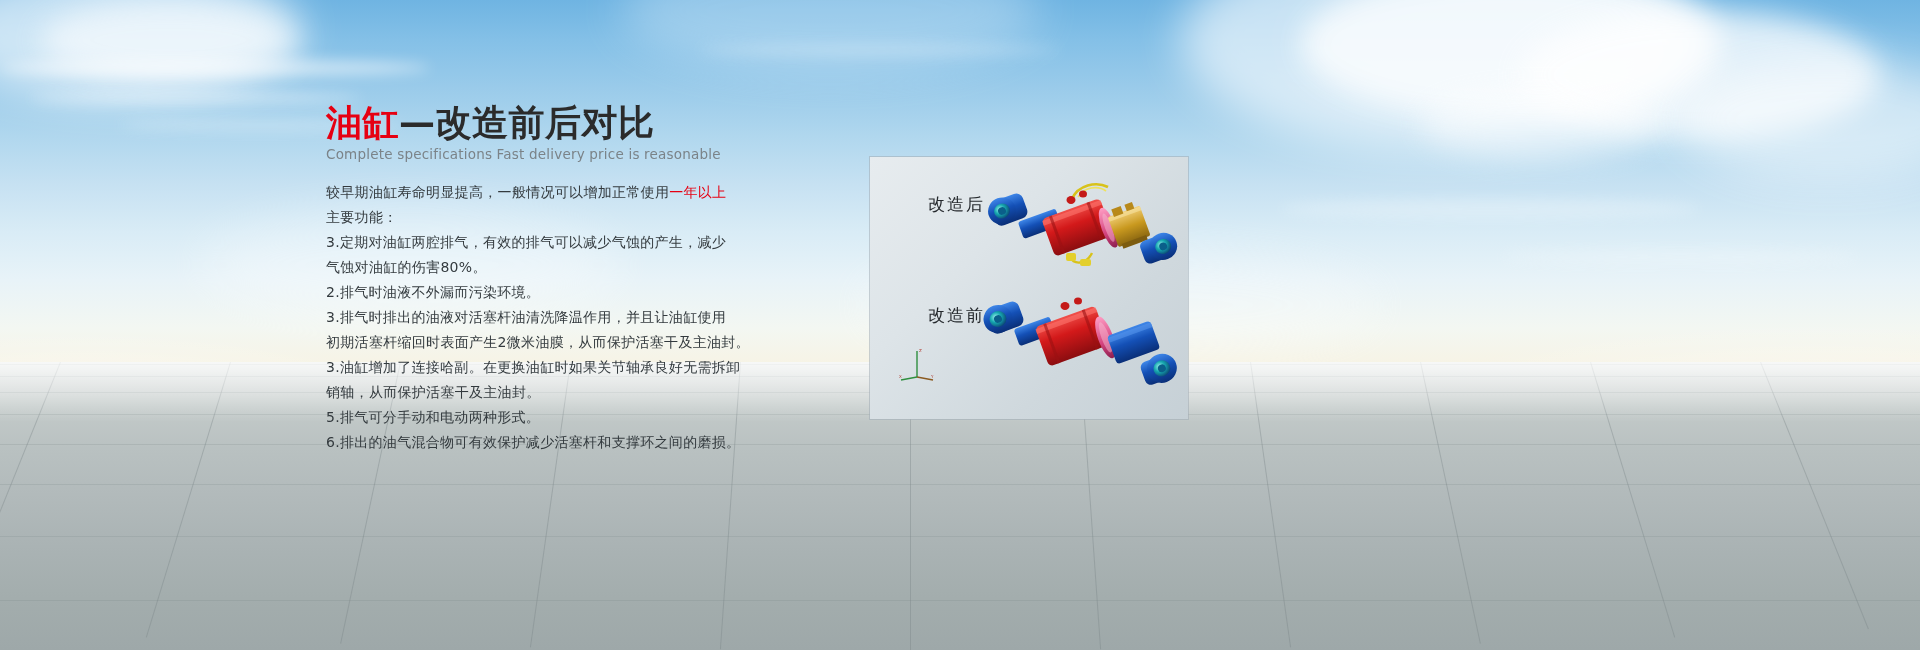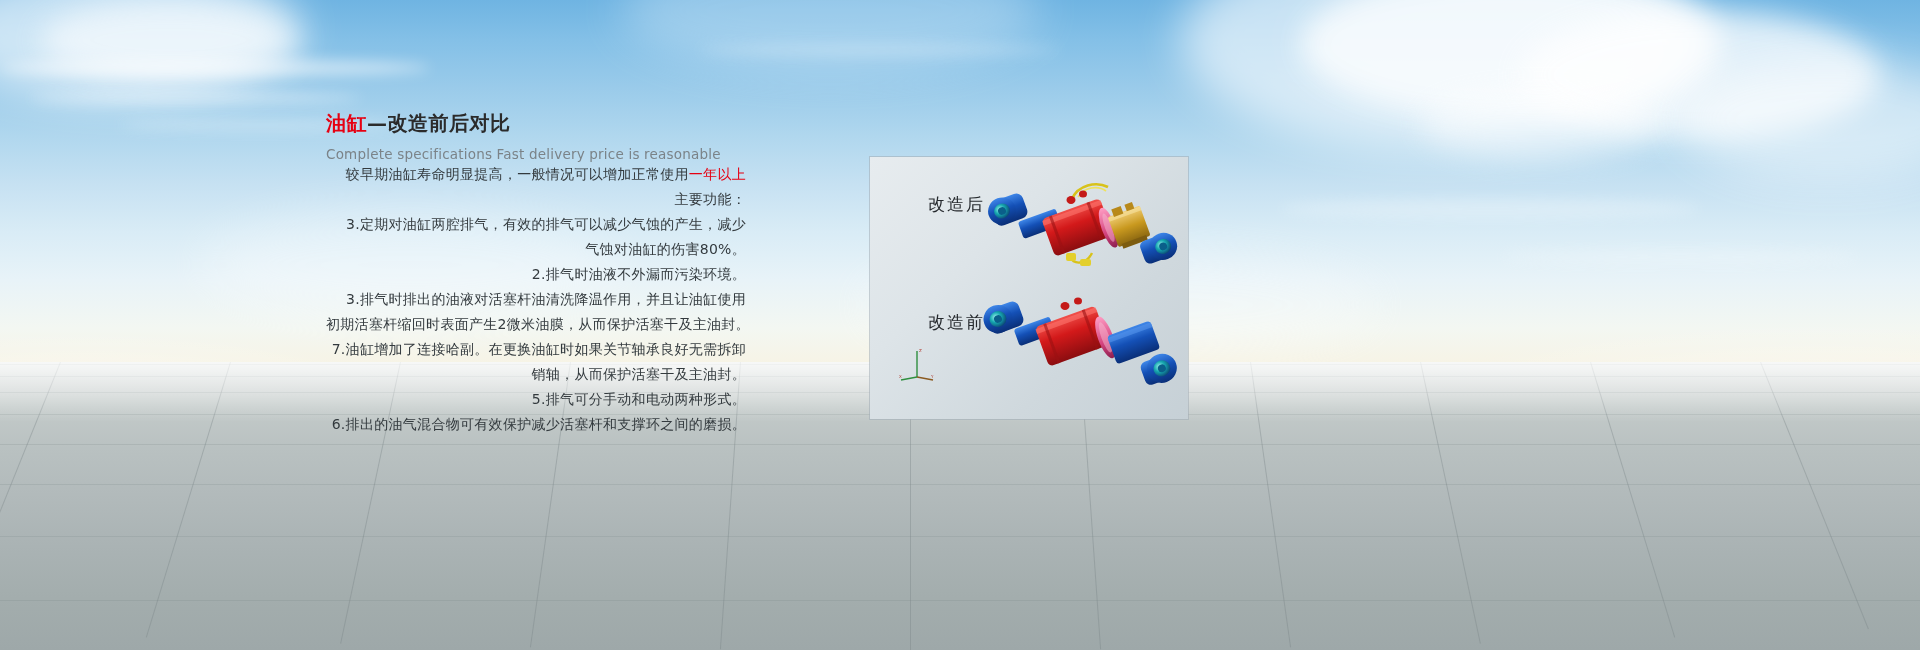--- a/index.html
+++ b/index.html
@@ -54,49 +54,49 @@
     background:linear-gradient(to bottom,rgba(255,255,255,.75),rgba(255,255,255,0));
   }
   .hazeL{position:absolute;left:0;top:330px;width:420px;height:150px;
          background:radial-gradient(ellipse at 20% 50%,rgba(255,255,255,.55),rgba(255,255,255,0) 70%);}
   .hazeR{position:absolute;right:0;top:320px;width:520px;height:170px;
          background:radial-gradient(ellipse at 80% 50%,rgba(255,255,255,.5),rgba(255,255,255,0) 70%);}
 
   
   .copy{position:absolute;left:326px;top:106px;width:420px;}
   .headline{
-    font-size:20px;font-weight:bold;letter-spacing:.5px;line-height:34px;
+    font-size:36px;font-weight:bold;letter-spacing:.5px;line-height:34px;
     color:#2b2b2b;white-space:nowrap;
   }
   .headline .hl-red{color:#e60012;}
   .subtitle{
     margin-top:6px;font-size:13.5px;color:#7b8388;letter-spacing:.2px;
     white-space:nowrap;font-family:"DejaVu Sans","Liberation Sans",sans-serif;
   }
-  .body{text-align:right;}
+  .body{margin-top:18px;}
   .bline{
     font-size:14px;color:#333a3e;line-height:25px;white-space:nowrap;
     letter-spacing:.3px;
   }
   .bline .em{color:#e60012;}
 
   
   .panel{
     position:absolute;left:870px;top:157px;width:318px;height:262px;
     background:linear-gradient(135deg,#e7ecef 0%,#dde4e8 35%,#cfd8dd 70%,#c6d0d6 100%);
     box-shadow:0 0 0 1px rgba(160,172,180,.55);
     overflow:hidden;
   }
   .panel .lbl{
     position:absolute;font-size:17px;color:#24282c;letter-spacing:2px;
     font-family:"DejaVu Serif","Liberation Serif",serif;
     margin-left:36px;
   }
   .lbl-after{left:22px;top:36px;}
-  .lbl-before{left:22px;top:154px;}
+  .lbl-before{left:22px;top:147px;}
 
   
   .triad{position:absolute;left:28px;top:190px;width:38px;height:34px;}
 
   
   .cyl{position:absolute;}
   .cyl-after{left:104px;top:12px;width:206px;height:112px;}
   .cyl-before{left:100px;top:126px;width:210px;height:124px;}
 </style>
 </head>
@@ -173,21 +173,21 @@
       <div class="bline">
         <span>2.排气时油液不外漏而污染环境。</span>
       </div>
       <div class="bline">
         <span>3.排气时排出的油液对活塞杆油清洗降温作用，并且让油缸使用</span>
       </div>
       <div class="bline">
         <span>初期活塞杆缩回时表面产生2微米油膜，从而保护活塞干及主油封。</span>
       </div>
       <div class="bline">
-        <span>7.油缸增加了连接哈副。在更换油缸时如果关节轴承良好无需拆卸</span>
+        <span>3.油缸增加了连接哈副。在更换油缸时如果关节轴承良好无需拆卸</span>
       </div>
       <div class="bline">
         <span>销轴，从而保护活塞干及主油封。</span>
       </div>
       <div class="bline">
         <span>5.排气可分手动和电动两种形式。</span>
       </div>
       <div class="bline">
         <span>6.排出的油气混合物可有效保护减少活塞杆和支撑环之间的磨损。</span>
       </div>

